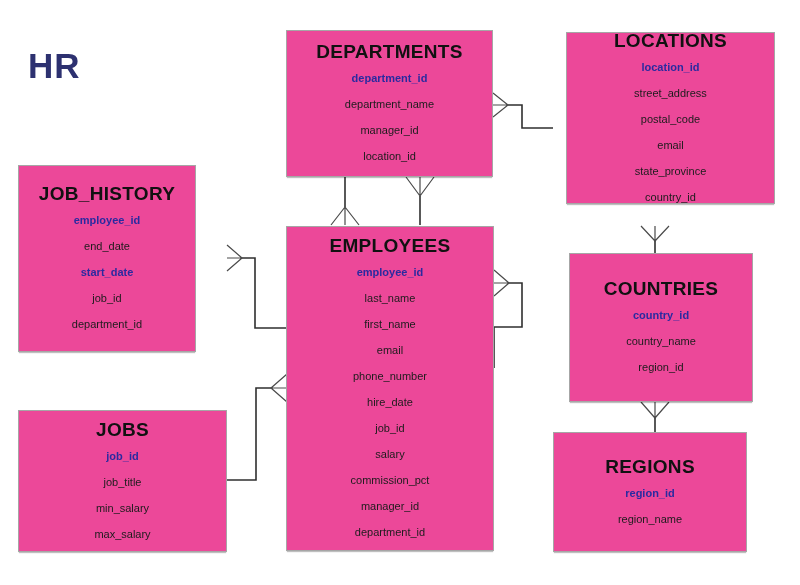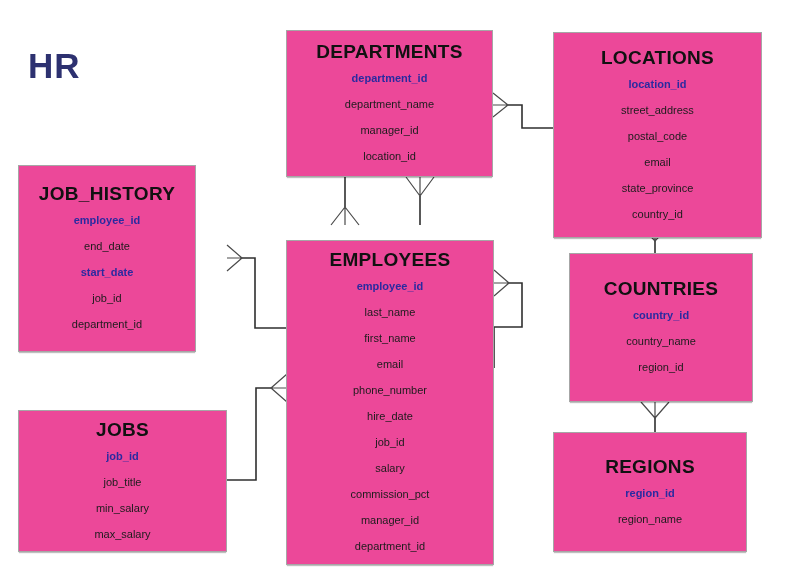--- a/index.html
+++ b/index.html
@@ -88,21 +88,21 @@
     <div class="entity-title">DEPARTMENTS</div>
     <div class="entity-fields">
 
     <div class="field pk">department_id</div>
         <div class="field">department_name</div>
         <div class="field">manager_id</div>
         <div class="field">location_id</div>
       </div>
   </div>
 
-  <div class="entity" style="left:553px;top:32px;width:209px;height:206px">
+  <div class="entity" style="left:566px;top:32px;width:209px;height:172px">
     <div class="entity-title">LOCATIONS</div>
     <div class="entity-fields">
 
     <div class="field pk">location_id</div>
         <div class="field">street_address</div>
         <div class="field">postal_code</div>
         <div class="field">email</div>
         <div class="field">state_province</div>
         <div class="field">country_id</div>
       </div>
@@ -113,21 +113,21 @@
     <div class="entity-fields">
 
     <div class="field pk">employee_id</div>
         <div class="field">end_date</div>
         <div class="field pk">start_date</div>
         <div class="field">job_id</div>
         <div class="field">department_id</div>
       </div>
   </div>
 
-  <div class="entity" style="left:286px;top:240px;width:208px;height:325px">
+  <div class="entity" style="left:286px;top:226px;width:208px;height:325px">
     <div class="entity-title">EMPLOYEES</div>
     <div class="entity-fields">
 
     <div class="field pk">employee_id</div>
         <div class="field">last_name</div>
         <div class="field">first_name</div>
         <div class="field">email</div>
         <div class="field">phone_number</div>
         <div class="field">hire_date</div>
         <div class="field">job_id</div>

